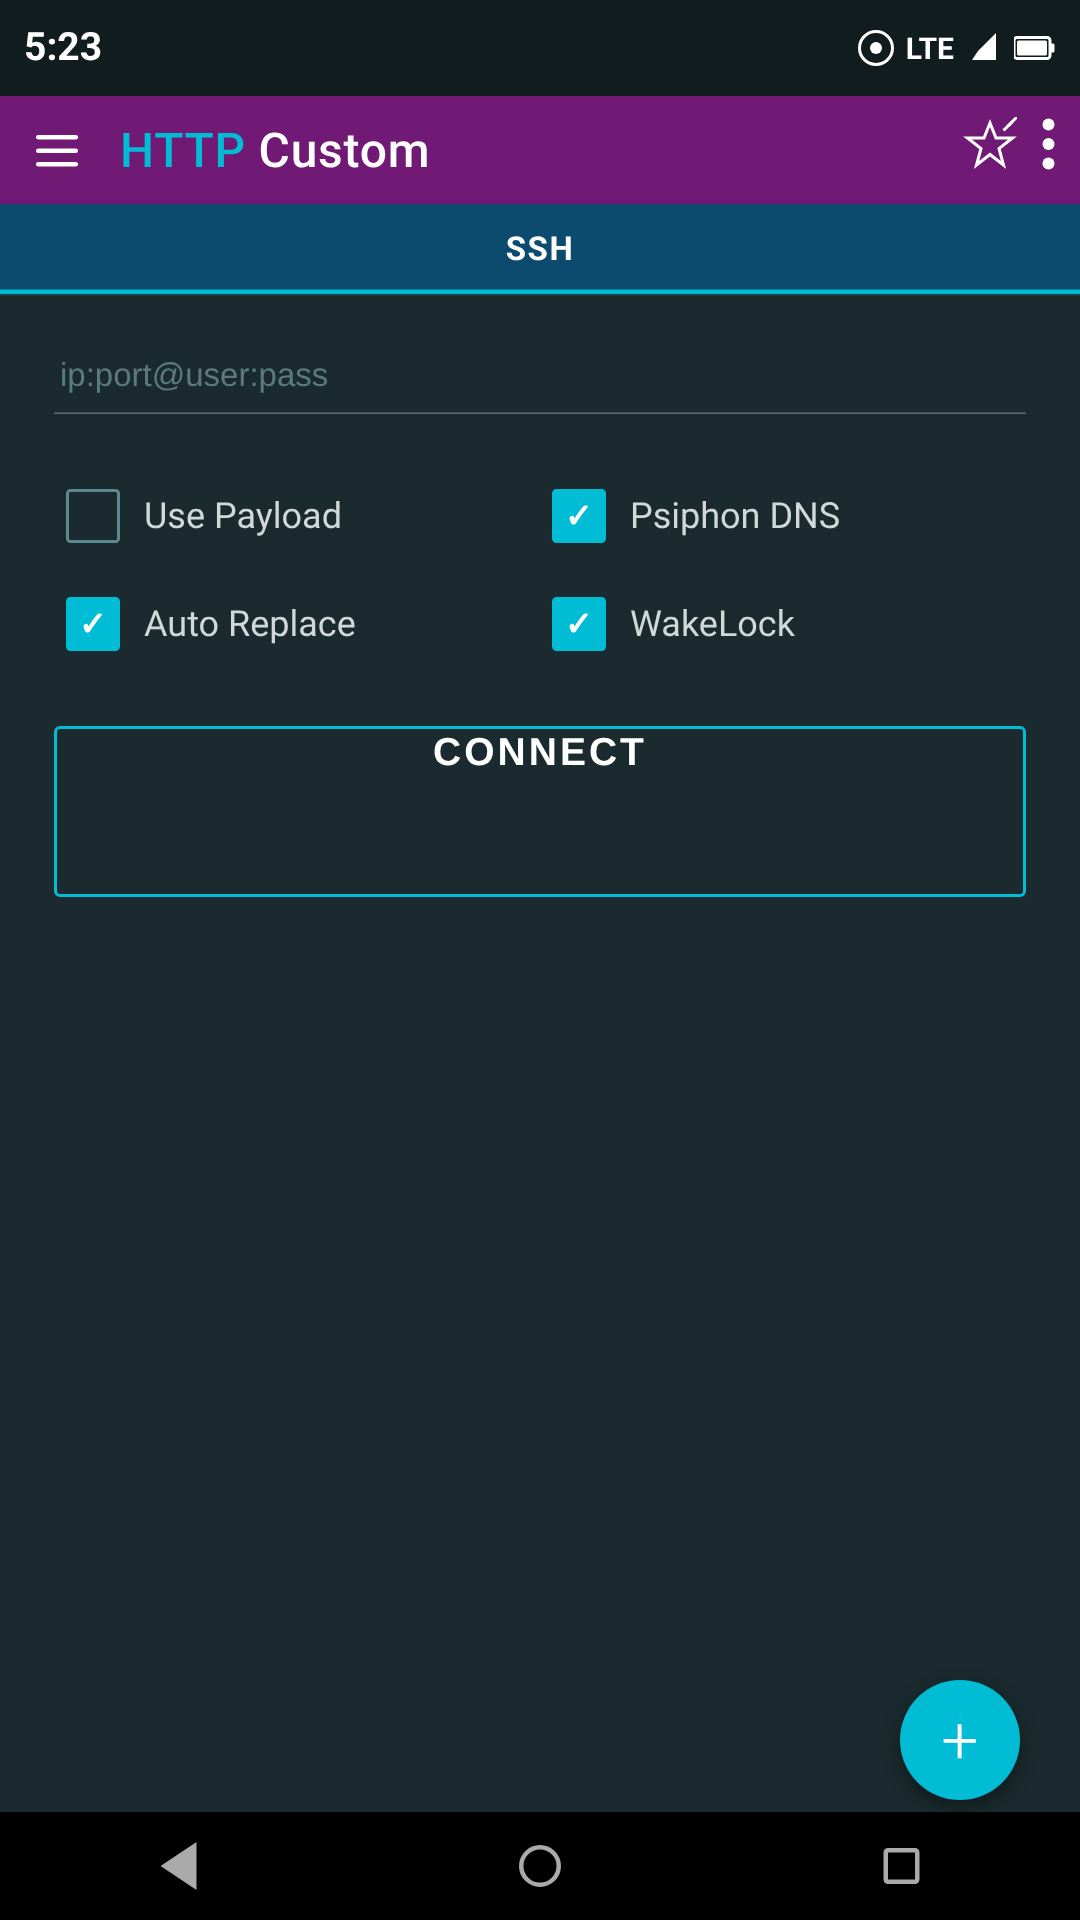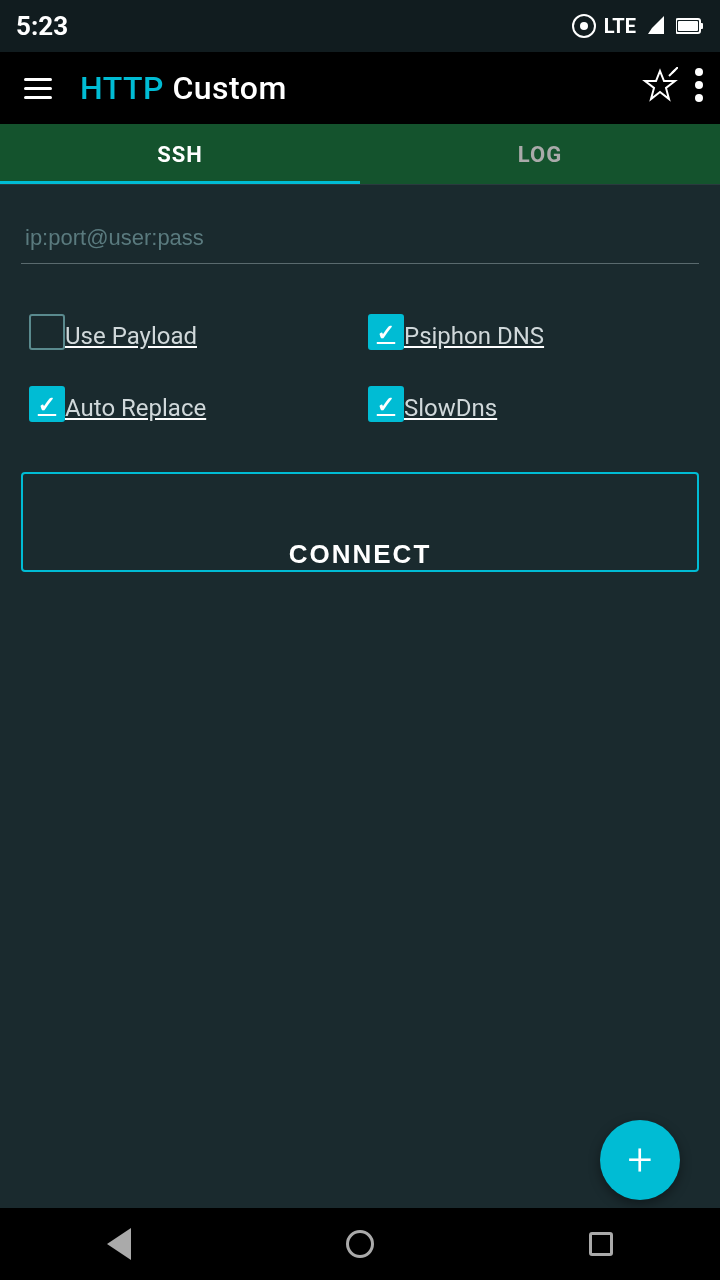--- a/index.html
+++ b/index.html
@@ -11,21 +11,21 @@
       background-color: #1a2a2e;
       font-family: 'Roboto', Arial, sans-serif;
       color: #ffffff;
       position: relative;
       overflow-x: hidden;
     }
 
     
     .status-bar {
       background-color: #111c1f;
-      height: 52px;
+      height: 64px;
       display: flex;
       align-items: center;
       justify-content: space-between;
       padding: 0 16px;
     }
     .status-time {
       font-size: 26px;
       font-weight: bold;
       color: #ffffff;
     }
@@ -50,21 +50,21 @@
     }
     .status-circle-inner {
       width: 8px;
       height: 8px;
       background: #ffffff;
       border-radius: 50%;
     }
 
     
     .app-bar {
-      background-color: #000000;
+      background-color: #701a75;
       height: 72px;
       display: flex;
       align-items: center;
       padding: 0 16px;
       gap: 20px;
     }
     .hamburger-icon {
       cursor: pointer;
       display: flex;
       flex-direction: column;
@@ -103,21 +103,21 @@
       font-size: 30px;
       cursor: pointer;
       color: #ffffff;
       font-weight: bold;
       letter-spacing: 2px;
     }
 
     
     .tabs {
       display: flex;
-      background-color: #14532d;
+      background-color: #0c4a6e;
       border-bottom: 1px solid #2a3a3e;
     }
     .tab {
       flex: 1;
       height: 60px;
       display: flex;
       align-items: center;
       justify-content: center;
       font-size: 22px;
       font-weight: bold;
@@ -134,21 +134,21 @@
       position: absolute;
       bottom: 0;
       left: 0;
       right: 0;
       height: 3px;
       background: #00bcd4;
     }
 
     
     .content {
-      padding: 32px 21px 24px;
+      padding: 32px 36px 24px;
     }
 
     
     .input-field {
       width: 100%;
       background: transparent;
       border: none;
       border-bottom: 1px solid #5a6a6e;
       color: #7a8a8e;
       font-size: 22px;
@@ -162,24 +162,24 @@
 
     
     .checkboxes-grid {
       display: grid;
       grid-template-columns: 1fr 1fr;
       gap: 0;
       margin-bottom: 32px;
     }
     .checkbox-item {
       display: flex;
-      align-items: flex-end;
+      align-items: center;
+      gap: 16px;
       padding: 18px 8px;
       cursor: pointer;
-      text-decoration: underline;
     }
     .checkbox-box {
       width: 36px;
       height: 36px;
       border: 2px solid #5a8a8e;
       border-radius: 3px;
       display: flex;
       align-items: center;
       justify-content: center;
       flex-shrink: 0;
@@ -195,31 +195,31 @@
       font-weight: bold;
     }
     .checkbox-label {
       font-size: 24px;
       color: #d0d8da;
     }
 
     
     .connect-btn {
       width: 100%;
-      height: 100px;
+      height: 114px;
       background: transparent;
       border: 2px solid #00bcd4;
       border-radius: 4px;
       color: #ffffff;
       font-size: 26px;
       font-weight: bold;
       letter-spacing: 2px;
       cursor: pointer;
       display: flex;
-      align-items: flex-end;
+      align-items: flex-start;
       justify-content: center;
     }
 
     
     .fab {
       position: fixed;
       bottom: 80px;
       right: 40px;
       width: 80px;
       height: 80px;
@@ -321,23 +321,20 @@
         <circle cx="5" cy="31" r="4" fill="white"></circle>
       </svg>
     </span>
   </div>
 </div>
 
 <div class="tabs">
   <div class="tab active">
     <span>SSH</span>
   </div>
-  <div class="tab">
-    <span>LOG</span>
-  </div>
 </div>
 
 <div class="content">
 
   
   <input class="input-field" type="text" value="" placeholder="ip:port@user:pass" style="">
 
   
   <div class="checkboxes-grid">
 
@@ -353,21 +350,21 @@
     </div>
 
 
     <div class="checkbox-item">
       <div class="checkbox-box checked"></div>
       <span class="checkbox-label">Auto Replace</span>
     </div>
 
     <div class="checkbox-item">
       <div class="checkbox-box checked"></div>
-      <span class="checkbox-label">SlowDns</span>
+      <span class="checkbox-label">WakeLock</span>
     </div>
 
 
 
   </div>
 
   
   <button class="connect-btn">
     <span>CONNECT</span>
   </button>

